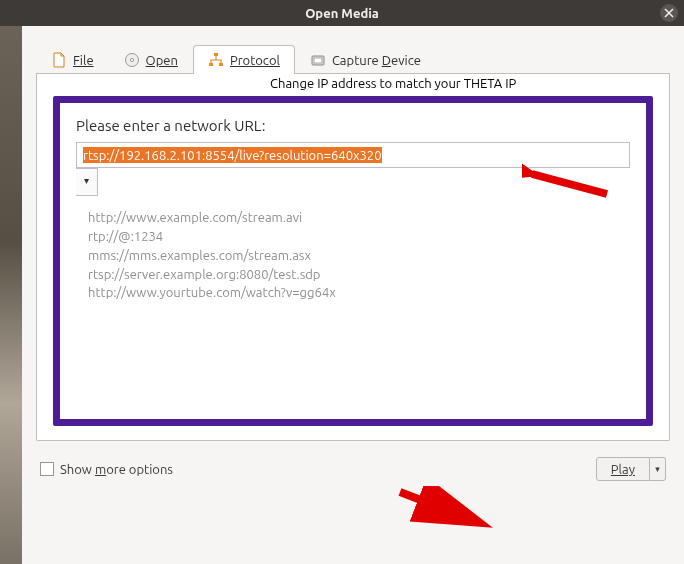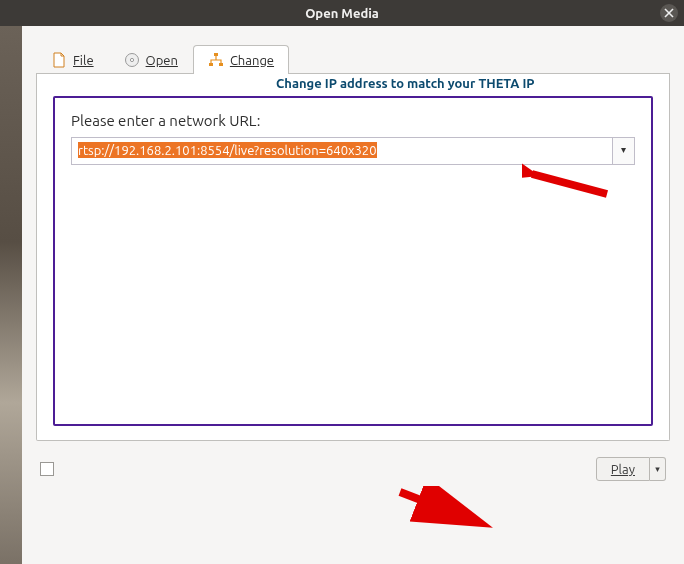--- a/index.html
+++ b/index.html
@@ -75,51 +75,50 @@
     border-top-right-radius: 4px;
   }
   .tab .u { }
   .tab-icon { width: 16px; height: 16px; display: inline-block; }
   .section-header {
     font-size: 14px;
     margin: 10px 2px 4px 2px;
     color: #2e2e2e;
   }
   .annot {
-    color: #0c4a6e;
-    font-size: 13px;
-    position: absolute;
-    left: 254px;
+    color: #000000;
+    font-size: 13px;
+    position: absolute;
+    left: 248px;
     top: 50px;
-    font-weight: bold;
   }
   .panel {
     background: #fff;
     border: 1px solid #c0bfbc;
     border-top: none;
     border-radius: 0 0 2px 2px;
     padding: 14px 16px 14px 16px;
     min-height: 360px;
     margin-top: 0;
   }
   .panel-inner {
-    border: 2px solid #4c1d95;
+    border: 7px solid #4c1d95;
     background: #fff;
     border-radius: 2px;
     padding: 14px 16px 8px 16px;
     min-height: 330px;
     position: relative;
     margin-top: 8px;
   }
   .prompt {
     font-size: 15px;
     color: #2e2e2e;
     margin-bottom: 8px;
   }
-  .url-row { display: flex; }
+  .url-row { display: flex; flex-direction: column; }
   .url-input {
     flex: 1;
     border: 1px solid #c0bdc9;
     padding: 5px 6px;
     font-size: 13px;
     background: #fff;
     color: #fff;
     height: 28px;
   }
   .url-input .sel {
@@ -234,39 +233,56 @@
     </div>
     <div class="tab active">
       <span class="tab-icon">
         <svg width="16" height="16" viewBox="0 0 16 16">
             <rect x="6" y="1" width="4" height="3" fill="#e69020"></rect>
             <rect x="1" y="11" width="4" height="3" fill="#e69020"></rect>
             <rect x="11" y="11" width="4" height="3" fill="#e69020"></rect>
             <path d="M8 4v4M8 8H3v3M8 8h5v3" stroke="#e69020" stroke-width="1.2" fill="none"></path>
           </svg>
       </span>
-      <span><span class="u">Change</span></span>
+      <span><span class="u">Protocol</span></span>
+    </div>
+    <div class="tab">
+      <span class="tab-icon">
+        <svg width="16" height="16" viewBox="0 0 16 16">
+            <rect x="2" y="4" width="12" height="9" rx="1" fill="#ddd" stroke="#888"></rect>
+            <rect x="4" y="6" width="8" height="5" fill="#fff" stroke="#aaa"></rect>
+          </svg>
+      </span>
+      <span>Capture <span class="u">D</span>evice</span>
     </div>
   </div>
 
   <div class="panel">
     <div class="panel-inner">
       <div class="prompt">Please enter a network URL:</div>
       <div class="url-row">
         <div class="url-input"><span class="sel">rtsp://192.168.2.101:8554/live?resolution=640x320</span></div>
         <div class="dd-btn">
           <span>▾</span>
         </div>
       </div>
+      <div class="examples">
+        <div>http://www.example.com/stream.avi</div>
+        <div>rtp://@:1234</div>
+        <div>mms://mms.examples.com/stream.asx</div>
+        <div>rtsp://server.example.org:8080/test.sdp</div>
+        <div>http://www.yourtube.com/watch?v=gg64x</div>
+      </div>
     </div>
   </div>
 
   <div class="bottom-row">
     <div class="chk-row">
       <div class="chk"></div>
+      <span>Show <span class="u">m</span>ore options</span>
     </div>
     <div class="btns">
       <div class="btn-split">
         <div class="btn main"><span class="u">Play</span></div>
         <div class="arrow">
           <span>▾</span>
         </div>
       </div>
     </div>
   </div>

